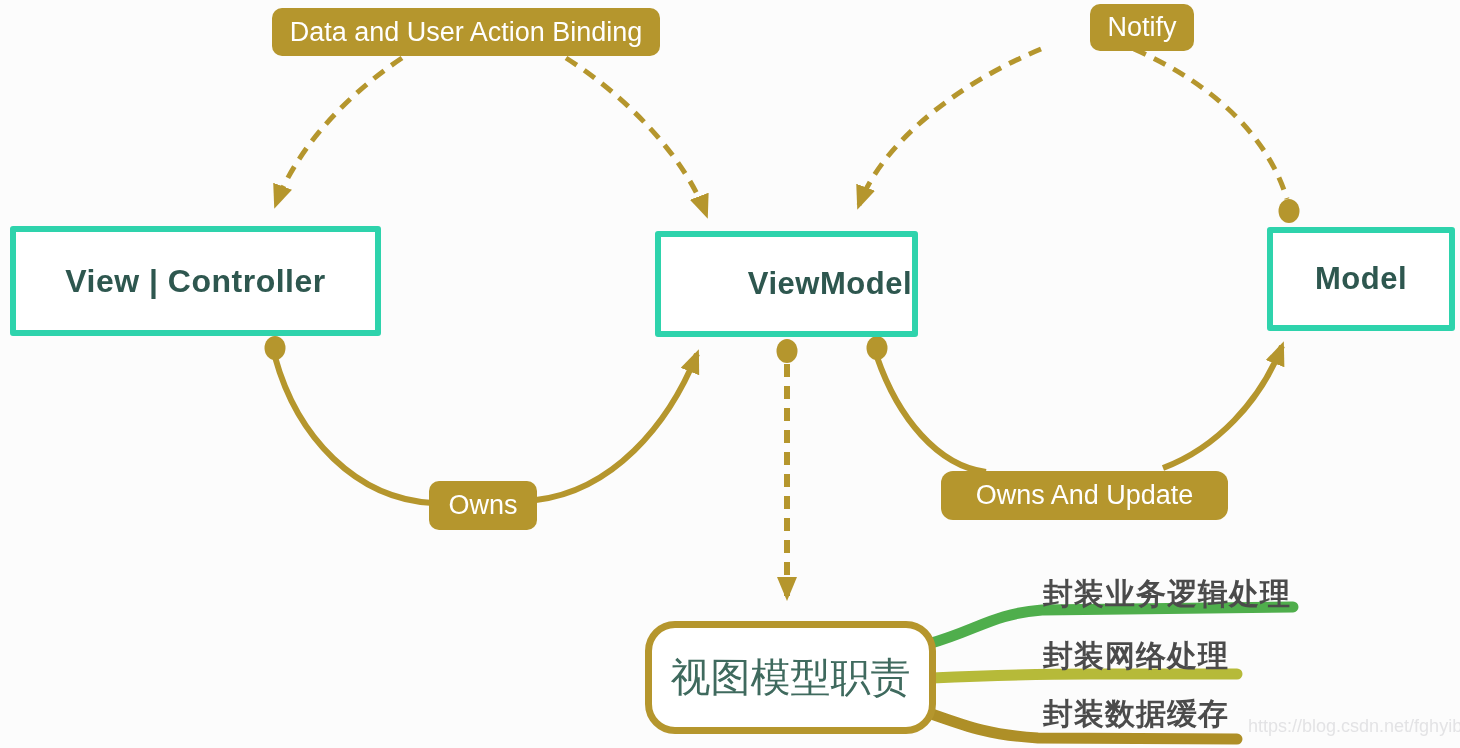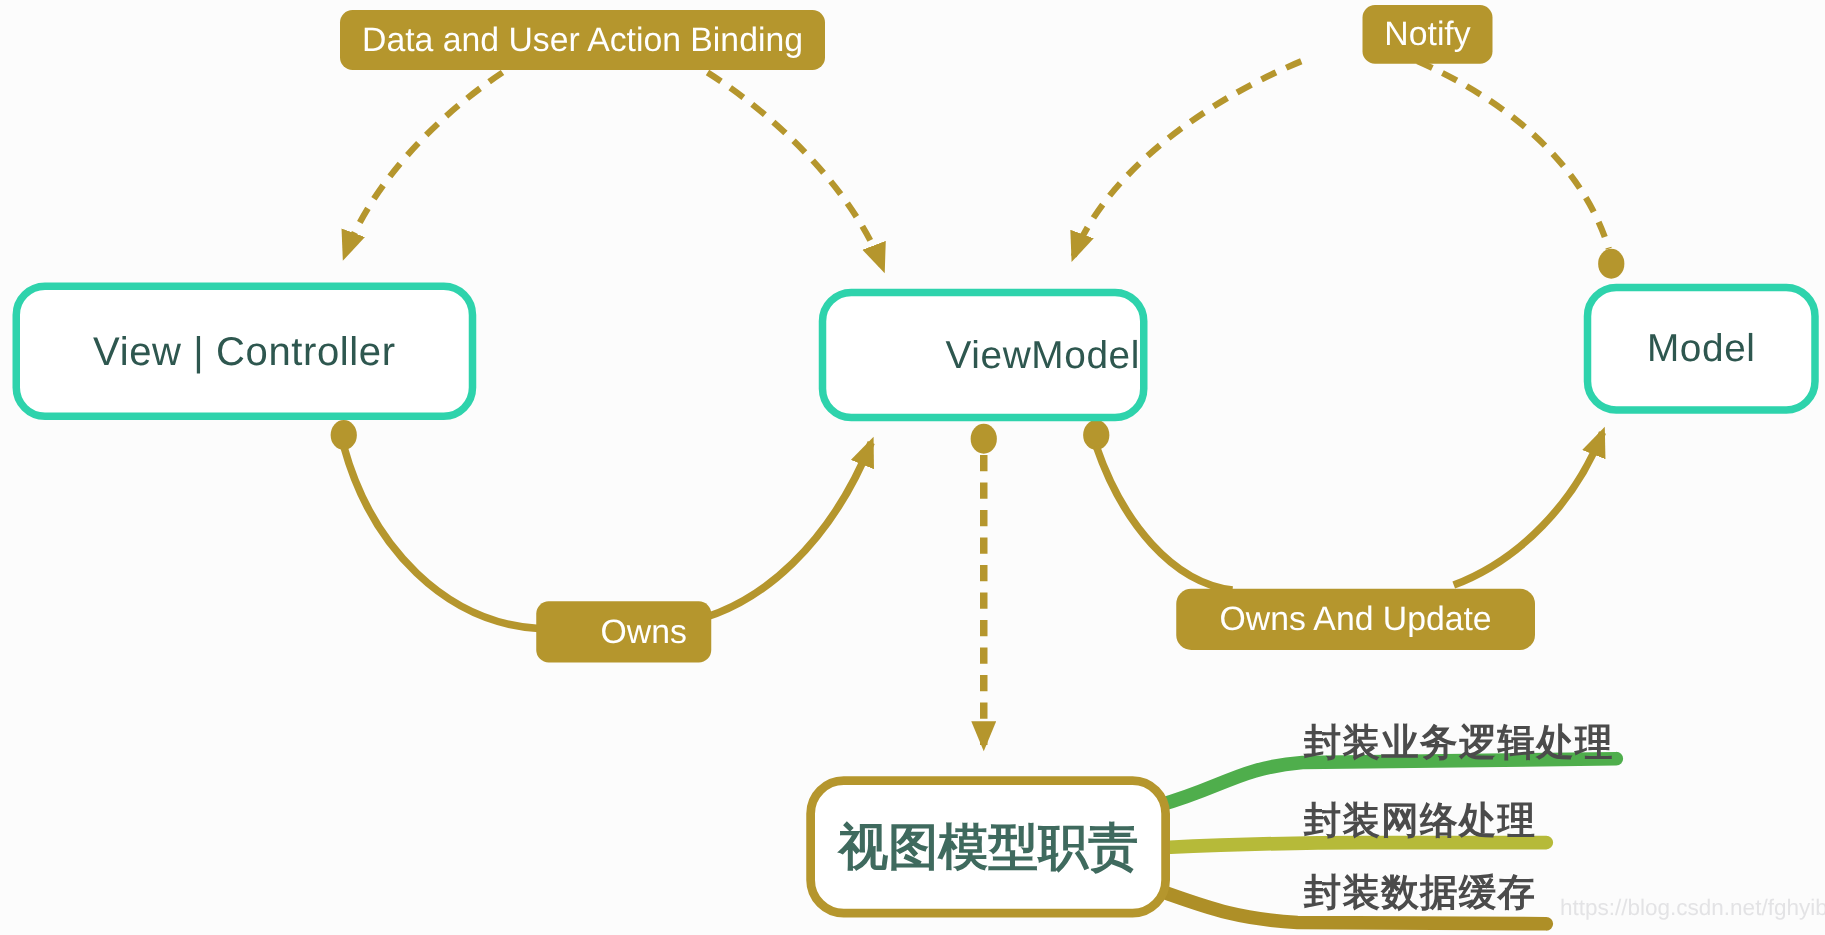--- a/index.html
+++ b/index.html
@@ -15,24 +15,24 @@
 
   .edge-dashed{fill:none;stroke:var(--gold);stroke-width:5;stroke-dasharray:13 9;}
   .edge-solid{fill:none;stroke:var(--gold);stroke-width:6;}
   .edge-vert{fill:none;stroke:var(--gold);stroke-width:6;stroke-dasharray:13 9;}
   .branch-line{fill:none;stroke-width:11;stroke-linecap:round;}
   .dot{fill:var(--gold);}
   .arrowfill{fill:var(--gold);}
 
   .node{position:absolute;display:flex;align-items:center;justify-content:center;
         background:#ffffff;box-sizing:border-box;text-align:center;}
-  .node-teal{border:6px solid var(--teal);border-radius:26px;color:var(--node-text);
-        font-weight:400;letter-spacing:.5px;}
+  .node-teal{border:6px solid var(--teal);border-radius:3px;color:var(--node-text);
+        font-weight:700;letter-spacing:.5px;}
   .node-gold{border:7px solid var(--gold);border-radius:30px;color:var(--duty-text);
-        font-weight:700;}
+        font-weight:400;}
 
   .tag{position:absolute;display:flex;align-items:center;justify-content:center;
        background:var(--gold);color:var(--label-text);border-radius:10px;
        font-size:27px;white-space:nowrap;}
 
   .branch-label{position:absolute;color:var(--branch-text);font-size:30px;
        font-weight:700;white-space:nowrap;letter-spacing:1px;}
 
   .watermark{position:absolute;color:var(--watermark);font-size:18px;white-space:nowrap;}
 </style>
@@ -88,21 +88,21 @@
   </div>
 
   <div class="tag" style="left:272px;top:8px;width:388px;height:48px;">
     <span>Data and User Action Binding</span>
   </div>
 
   <div class="tag" style="left:1090px;top:4px;width:104px;height:47px;">
     <span>Notify</span>
   </div>
 
-  <div class="tag" style="left:429px;top:481px;width:108px;height:49px;padding-left:32px;">
+  <div class="tag" style="left:429px;top:481px;width:108px;height:49px;">
     <span>Owns</span>
   </div>
 
   <div class="tag" style="left:941px;top:471px;width:287px;height:49px;border-radius:12px;">
     <span>Owns And Update</span>
   </div>
 
   <div class="branch-label" style="left:1043px;top:636px;">封装网络处理</div>
   <div class="branch-label" style="left:1043px;top:574px;">封装业务逻辑处理</div>
   <div class="branch-label" style="left:1043px;top:694px;">封装数据缓存</div>

